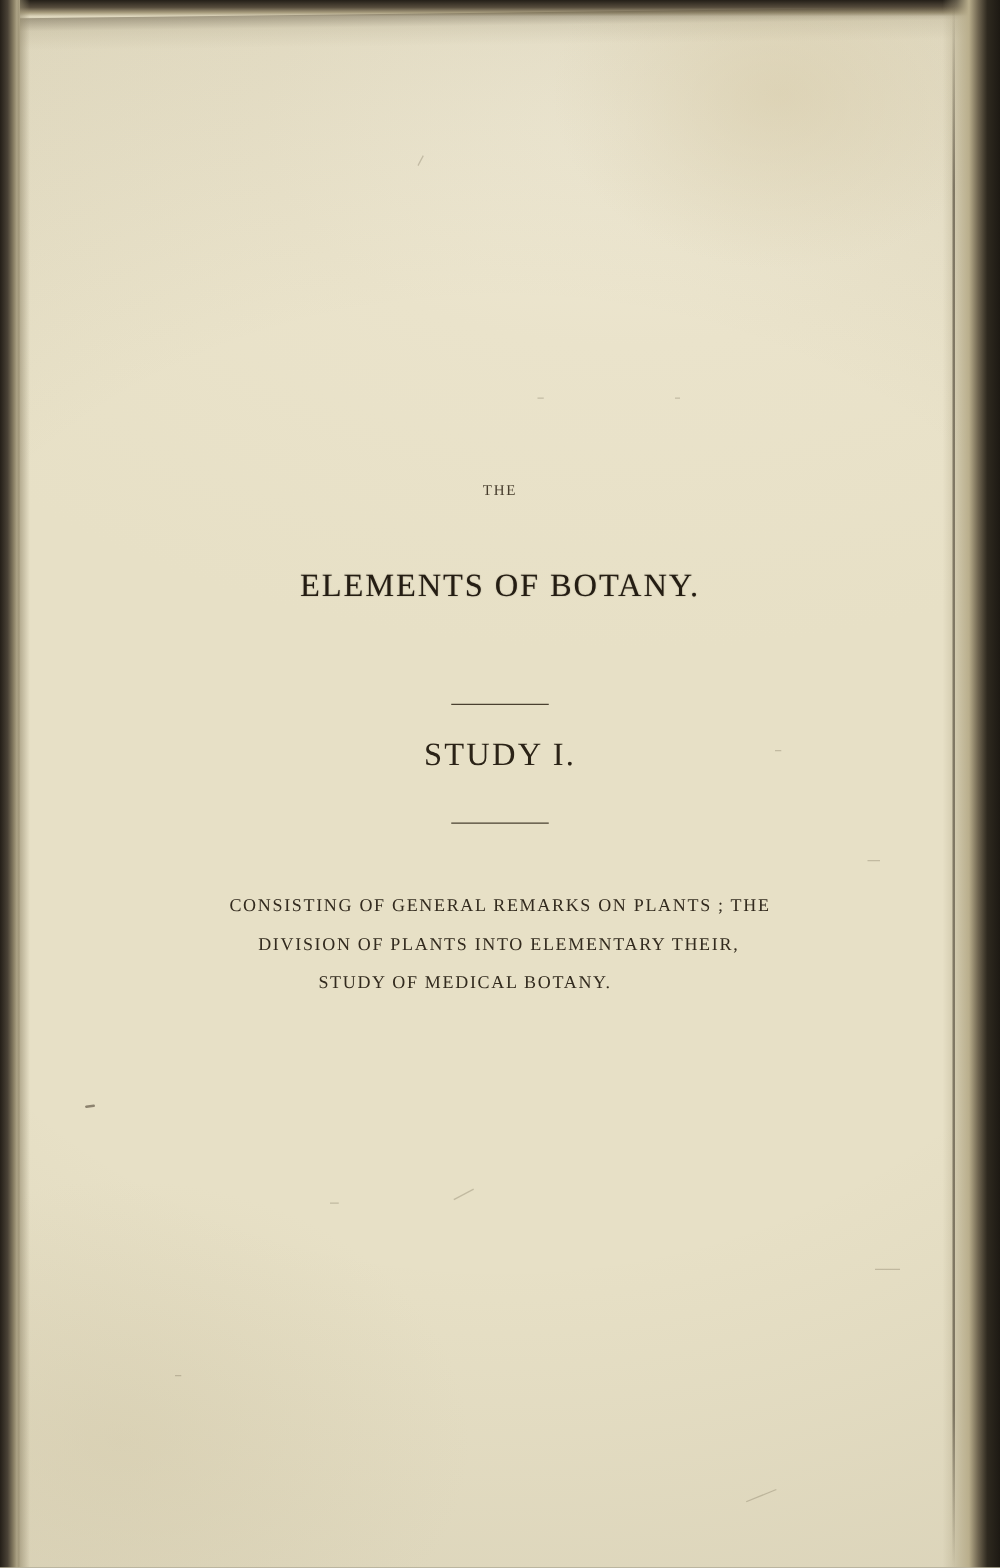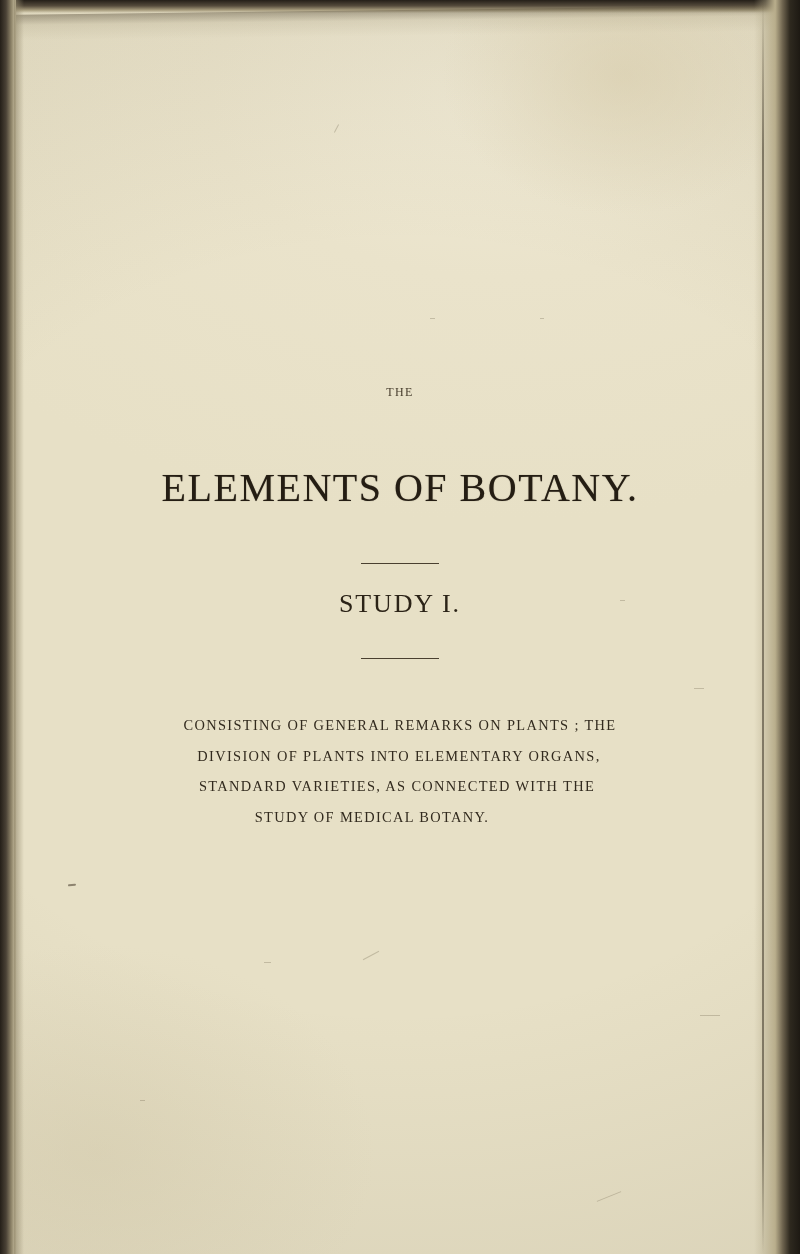--- a/index.html
+++ b/index.html
@@ -104,21 +104,21 @@
     letter-spacing: 1.4px;
     color: #463c2c;
     font-family: "Liberation Serif", serif;
   }
 
   .main-title {
     position: absolute;
     top: 437px;
     left: 0; right: 0;
     text-align: center;
-    font-size: 40px;
+    font-size: 26px;
     letter-spacing: 1.5px;
     color: #241d13;
     font-family: "Liberation Serif", serif;
     font-weight: normal;
     text-shadow: 0 0 1px rgba(40,32,20,.45);
   }
 
   .rule {
     position: absolute;
     left: 50%;
@@ -192,22 +192,21 @@
     <h1 class="main-title">ELEMENTS OF BOTANY.</h1>
 
     <div class="rule rule-top"></div>
 
     <div class="part-label">STUDY I.</div>
 
     <div class="rule rule-bottom"></div>
 
     <div class="subtitle-block">
       <div class="subtitle-line l1">CONSISTING OF GENERAL REMARKS ON PLANTS ; THE</div>
-      <div class="subtitle-line l2">DIVISION OF PLANTS INTO ELEMENTARY ORGANS,</div>
-      <div class="subtitle-line l4">STANDARD VARIETIES, AS CONNECTED WITH THE</div>
+      <div class="subtitle-line l2">DIVISION OF PLANTS INTO ELEMENTARY THEIR,</div>
       <div class="subtitle-line l5">STUDY OF MEDICAL BOTANY.</div>
     </div>
 
     <div class="stray-dot"></div>
   </div>
 
   <div class="mark" style="left:332px;top:128px;width:9px;height:1px;transform:rotate(-62deg);"></div>
   <div class="mark" style="left:430px;top:318px;width:5px;height:1px;"></div>
   <div class="mark" style="left:540px;top:318px;width:4px;height:1px;"></div>
   <div class="mark" style="left:694px;top:688px;width:10px;height:1px;"></div>

